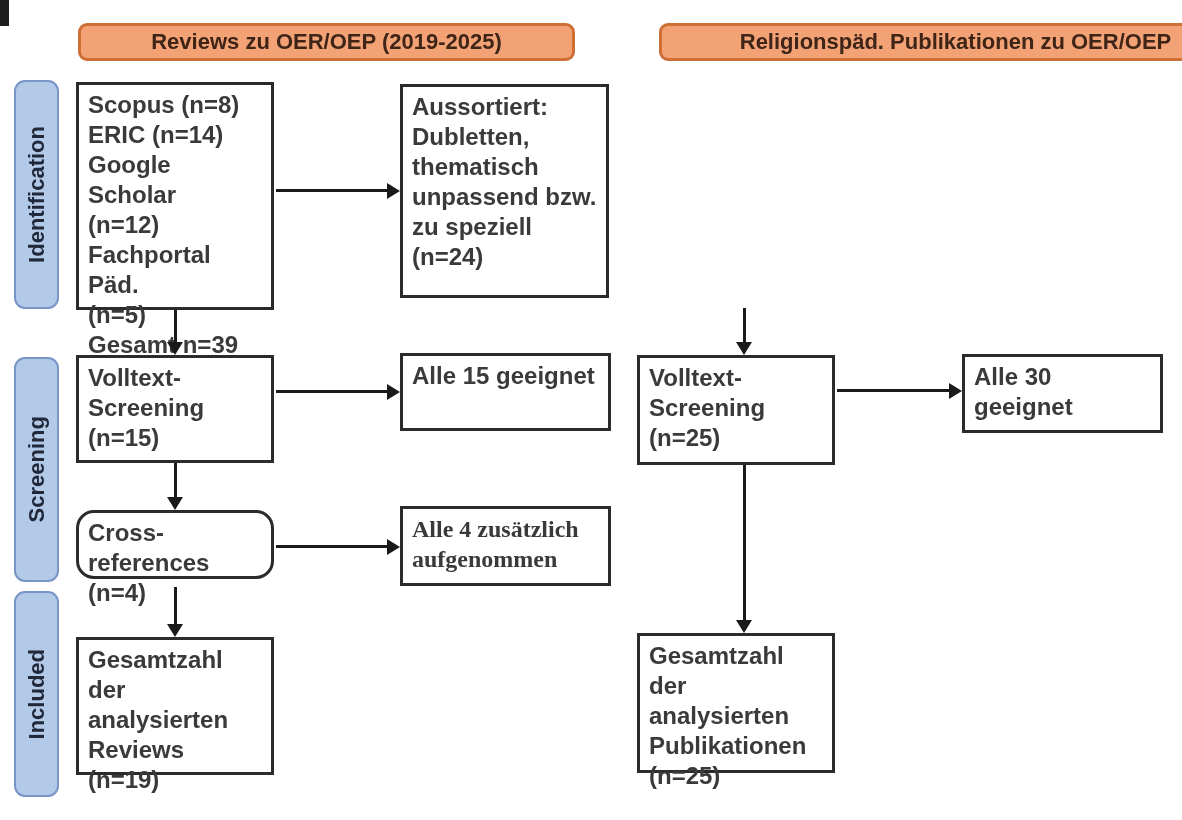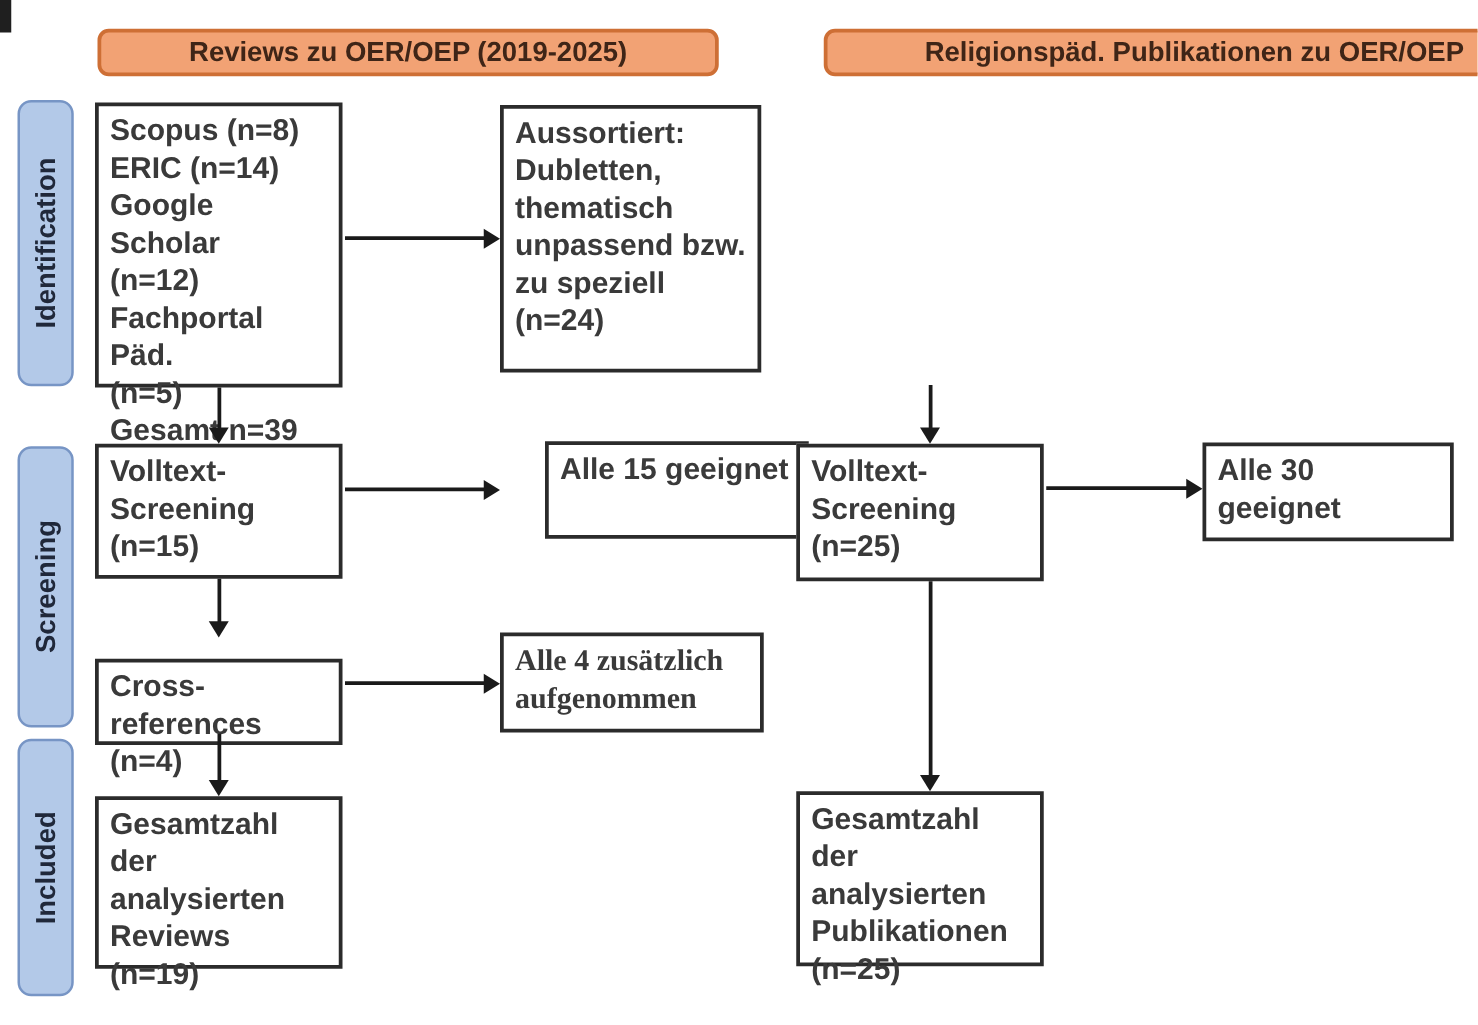--- a/index.html
+++ b/index.html
@@ -36,22 +36,22 @@
   .stage-included{top:591px; height:206px;}
   .fbox{
     position:absolute; background:#fff; border:3px solid var(--box-border);
     box-sizing:border-box; padding:5px 9px;
     font-size:24px; font-weight:700; color:var(--box-text);
     line-height:30px; white-space:pre-line; text-align:left;
   }
   .box-l1{left:76px; top:82px;  width:198px; height:228px;}
   .box-l1s{left:400px; top:84px; width:209px; height:214px;}
   .box-l2{left:76px; top:355px; width:198px; height:108px;}
-  .box-l2s{left:400px; top:353px; width:211px; height:78px;margin-left:36px;}
-  .box-l3{left:76px; top:527px; width:198px; height:69px;}
+  .box-l2s{left:400px; top:353px; width:211px; height:78px;}
+  .box-l3{left:76px; top:510px; width:198px; height:69px;border-radius:18px;}
   .box-l3s{left:400px; top:506px; width:211px; height:80px;font-family:Liberation Serif, serif;}
   .box-l4{left:76px; top:637px; width:198px; height:138px;}
   .box-r1{left:637px; top:78px; width:526px; height:230px;}
   .box-r2{left:637px; top:355px; width:198px; height:110px;}
   .box-r2s{left:962px; top:354px; width:201px; height:79px;}
   .box-r4{left:637px; top:633px; width:198px; height:140px;}
   .vline{position:absolute; width:3px; background:var(--arrow);}
   .hline{position:absolute; height:3px; background:var(--arrow);}
   .head-down{
     position:absolute; width:0; height:0;

